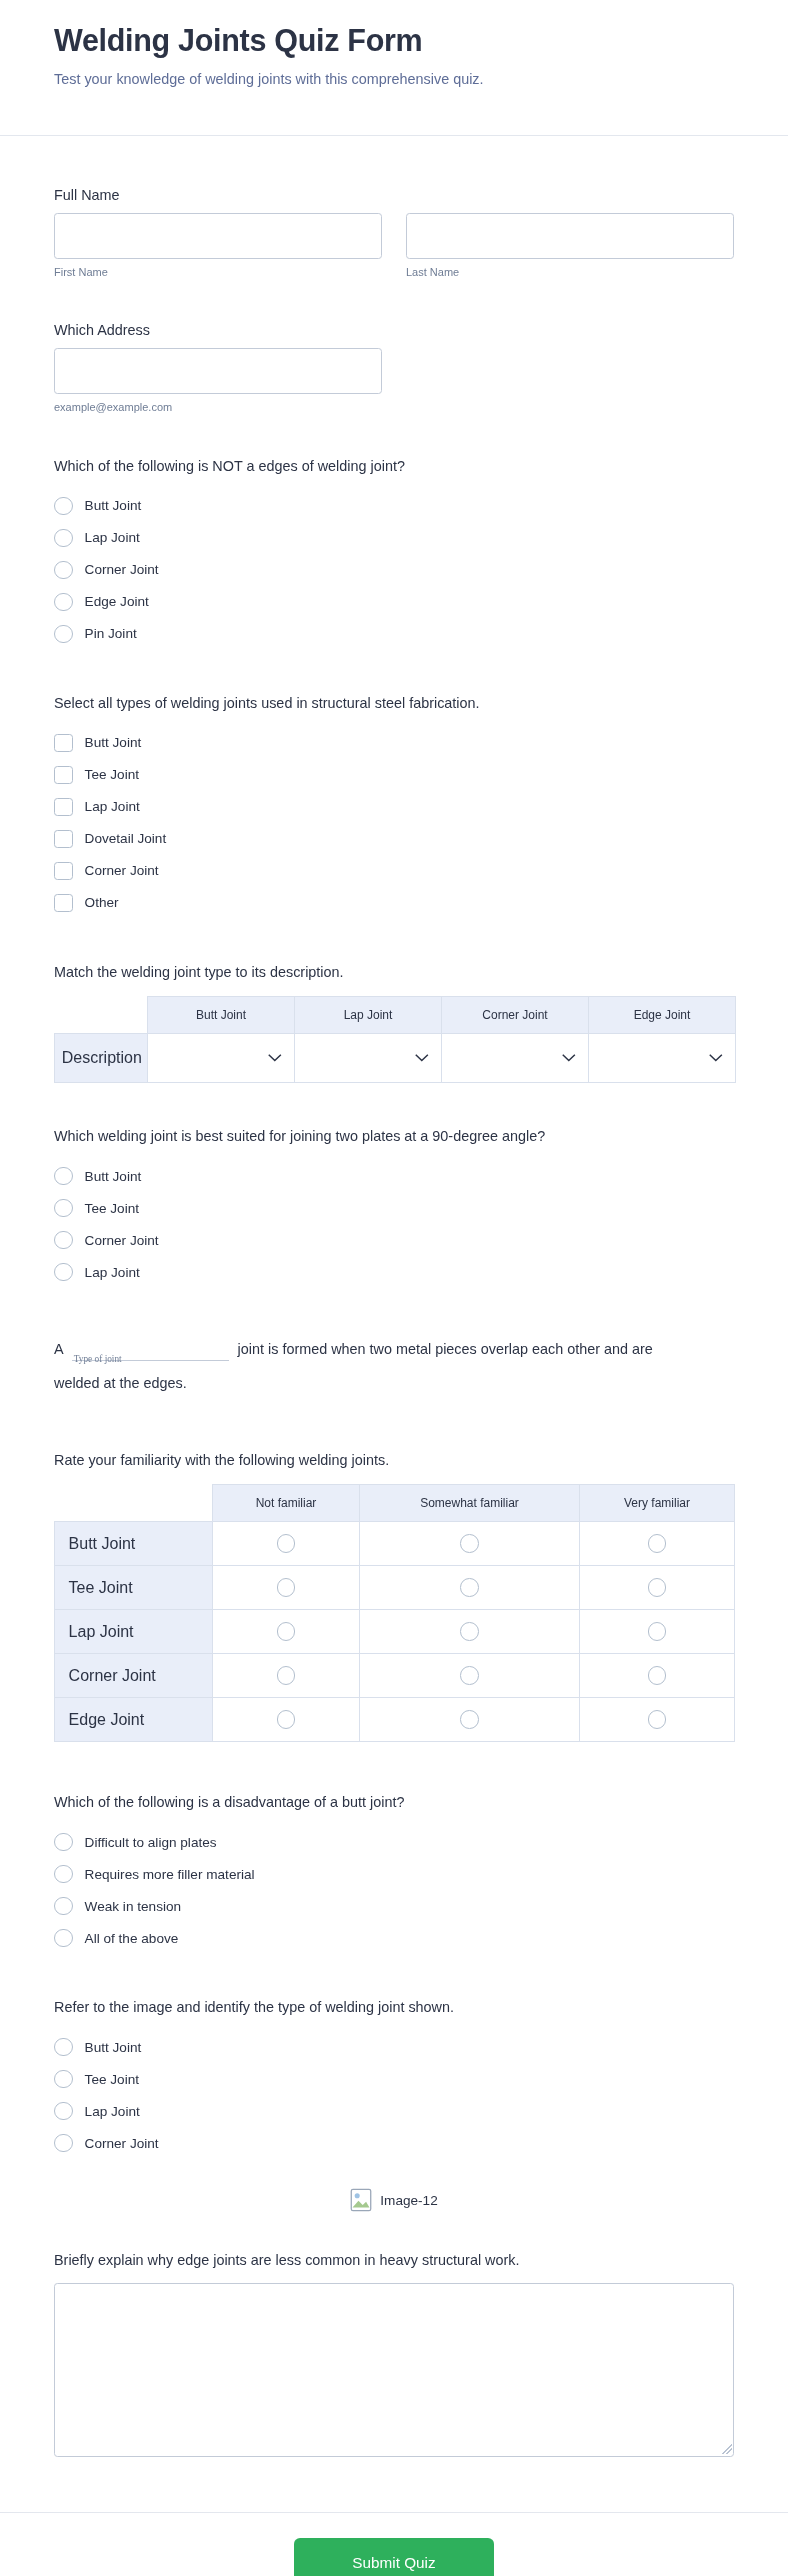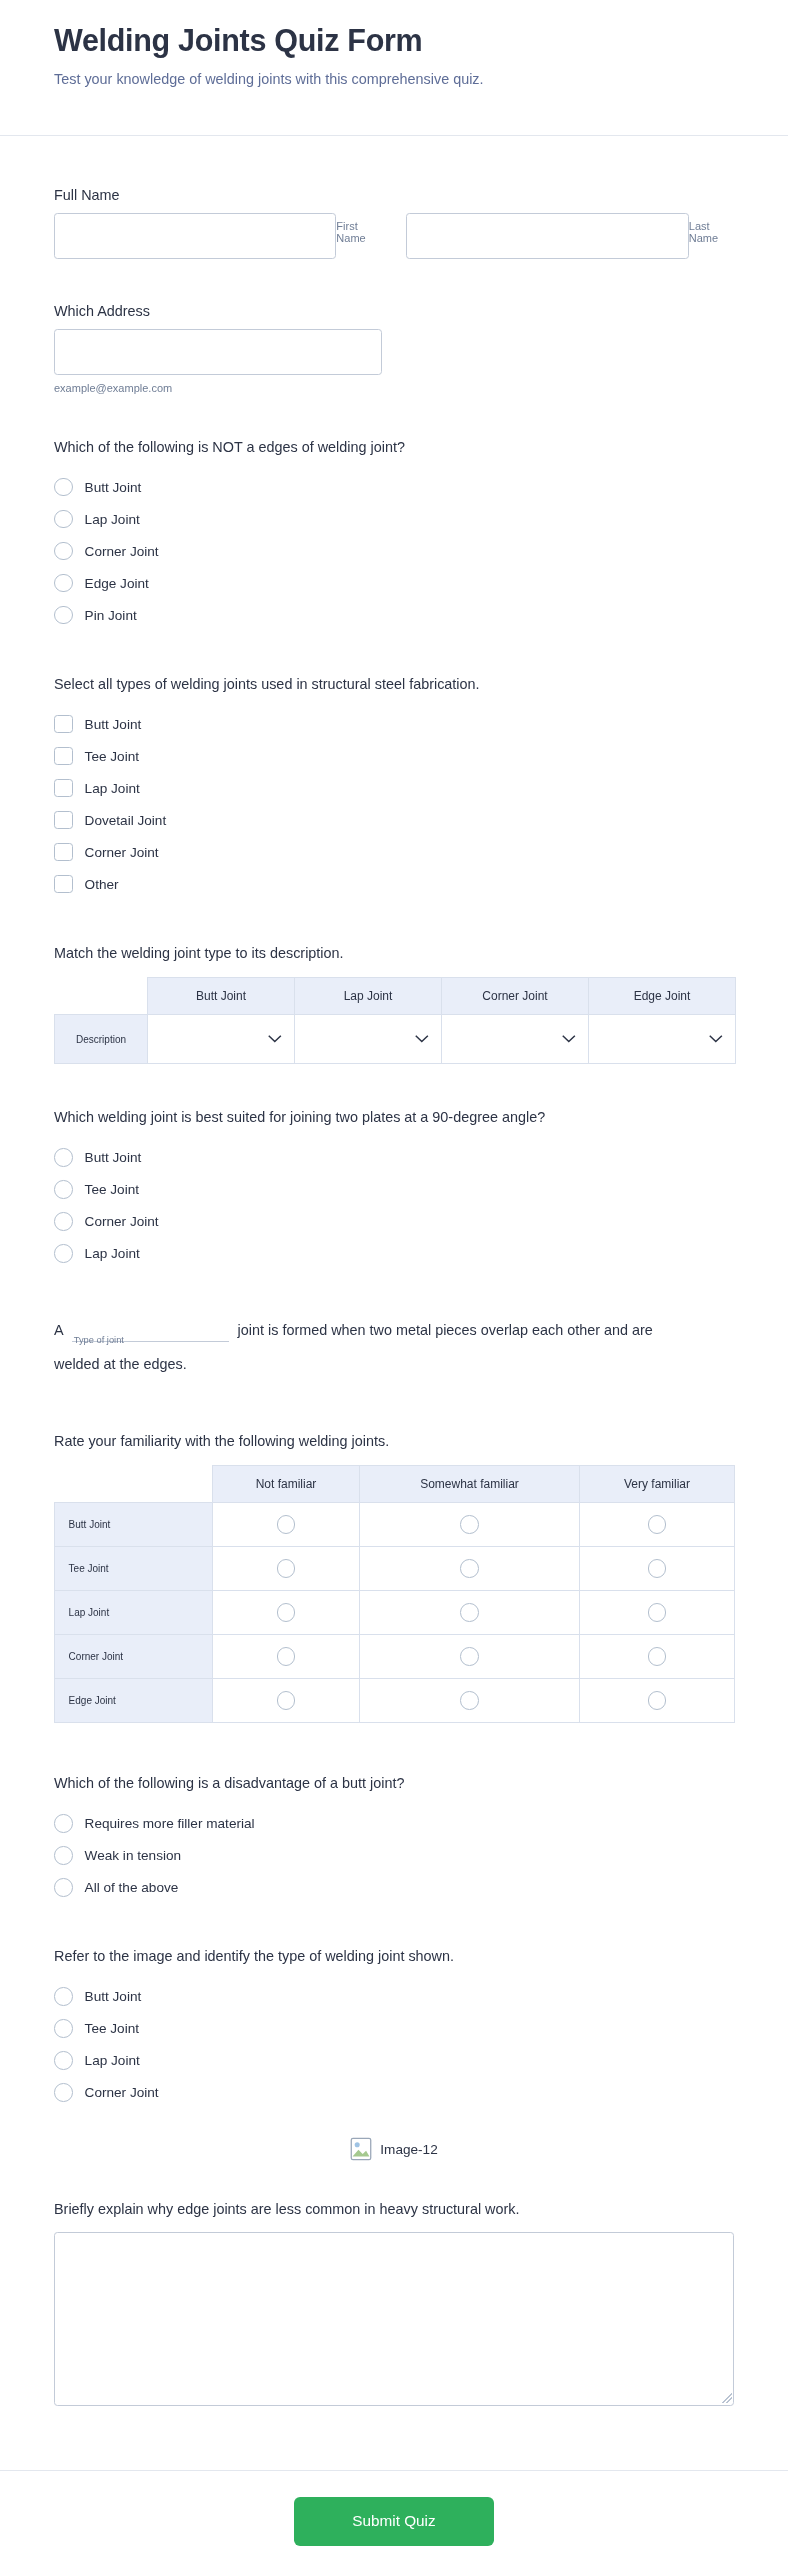--- a/index.html
+++ b/index.html
@@ -20,45 +20,45 @@
   .page{width:788px;min-height:2576px;margin:0 auto;background:#fff;display:flex;flex-direction:column;}
   .form-header{padding:22px 54px 46px;}
   .title{margin:0 0 10.2px;font-size:30.5px;line-height:1.2;font-weight:700;color:var(--title-text);letter-spacing:-0.3px;}
   .subtitle{margin:0;font-size:14.4px;line-height:1.4;color:var(--subtitle-text);}
   .divider{border:none;border-top:0.8px solid var(--divider);margin:0;width:100%;}
   main{padding:51px 54px 8.5px;flex:1;}
   .section{margin-bottom:44px;}
   .q-label{font-size:14.4px;font-weight:500;color:var(--body-text);margin-bottom:13.6px;line-height:1.35;}
   .field-label{font-size:14.4px;font-weight:500;color:var(--body-text);margin-bottom:10.2px;}
   .name-row{display:flex;gap:24px;}
-  .field{flex:1;display:flex;flex-direction:row;}
+  .field{flex:1;display:flex;flex-direction:column;}
   .text-input{height:46px;width:100%;border:0.8px solid var(--input-border);border-radius:3.4px;padding:0 12px;font-size:13.6px;font-family:inherit;color:inherit;background:#fff;outline:none;}
   .half{width:328px;}
   .sublabel{font-size:11px;color:var(--sublabel-text);margin-top:6.8px;}
   .options{display:flex;flex-direction:column;}
   .option{display:flex;align-items:center;gap:12px;height:32px;cursor:pointer;}
   .radio{width:18.6px;height:18.6px;border:0.8px solid var(--control-border);border-radius:50%;background:#fff;flex:none;}
   .checkbox{width:18.6px;height:18.6px;border:0.8px solid var(--control-border);border-radius:3.4px;background:#fff;flex:none;}
   .opt-label{font-size:13.6px;color:var(--body-text);}
   table.grid{border-collapse:collapse;width:100%;table-layout:fixed;}
   table.grid th,table.grid td{border:0.8px solid var(--table-border);}
   .cell-corner{border:none !important;background:transparent;}
   .cell-head{background:var(--table-header-bg);font-size:12px;font-weight:400;color:var(--body-text);height:37px;text-align:center;padding:0 5.1px;}
-  .cell-rowlabel{background:var(--table-header-bg);font-size:10px;font-weight:400;color:var(--body-text);text-align:center;padding:0 6.8px;}
+  .cell-rowlabel{background:var(--table-header-bg);font-size:16px;font-weight:400;color:var(--body-text);text-align:center;padding:0 6.8px;}
   .matrix .cell-rowlabel{text-align:left;padding:0 6.8px 0 13.6px;}
   .cell-select{background:#fff;padding:0;height:49px;}
   .select-box{display:flex;align-items:center;height:100%;padding:0 12px;cursor:pointer;}
   .select-value{flex:1;font-size:12px;color:var(--body-text);overflow:hidden;white-space:nowrap;}
   .chevron{display:flex;align-items:center;flex:none;}
   .cell-radio{background:#fff;text-align:center;height:44px;}
   .cell-radio .radio{display:inline-block;vertical-align:middle;}
   .fill-text{font-size:14.4px;line-height:34px;max-width:644px;margin:0;color:var(--body-text);}
   .blank-wrap{display:inline-block;position:relative;width:157px;margin:0 8.5px;vertical-align:baseline;}
   .blank-input{width:100%;border:none;border-bottom:0.8px solid var(--input-border);font-size:13.6px;height:22px;padding:0 3.4px;outline:none;font-family:inherit;background:transparent;color:inherit;}
-  .blank-sublabel{position:absolute;left:1.7px;top:23px;font-size:9.3px;line-height:1;color:var(--sublabel-text);white-space:nowrap;}
+  .blank-sublabel{position:absolute;left:1.7px;top:23px;font-size:9.3px;line-height:1;color:var(--sublabel-text);white-space:nowrap;font-family:Liberation Serif, serif;}
   .image-section{display:flex;justify-content:center;align-items:center;gap:8px;margin:5.1px 0 39px;}
   .alt-text{font-size:13.6px;color:var(--body-text);}
   .textarea-wrap{position:relative;}
   .long-text{display:block;width:100%;height:174px;border:0.8px solid var(--input-border);border-radius:3.4px;padding:10.2px 12px;font-size:13.6px;font-family:inherit;color:inherit;resize:none;outline:none;background:#fff;}
   .resize-grip{position:absolute;right:2.5px;bottom:2.5px;width:11px;height:11px;cursor:nwse-resize;background:linear-gradient(135deg,transparent 0 54%,#b9c3d2 54% 61%,transparent 61% 72%,#b9c3d2 72% 79%,transparent 79%);}
   .submit-area{padding:25.4px 54px 30.5px;display:flex;justify-content:center;}
   .submit-btn{width:200px;height:49px;background:var(--submit-green);color:#fff;font-size:15.3px;font-weight:500;border:none;border-radius:6px;cursor:pointer;font-family:inherit;}
 </style>
 </head>
 <body>
@@ -291,20 +291,24 @@
         </tr>
       </tbody>
         </table>
     </section>
 
     <section class="section">
       <div class="q-label">Which of the following is a disadvantage of a butt joint?</div>
       <div class="options">
         <label class="option">
           <span class="radio"></span>
+          <span class="opt-label">Difficult to align plates</span>
+        </label>
+        <label class="option">
+          <span class="radio"></span>
           <span class="opt-label">Requires more filler material</span>
         </label>
         <label class="option">
           <span class="radio"></span>
           <span class="opt-label">Weak in tension</span>
         </label>
         <label class="option">
           <span class="radio"></span>
           <span class="opt-label">All of the above</span>
         </label>

